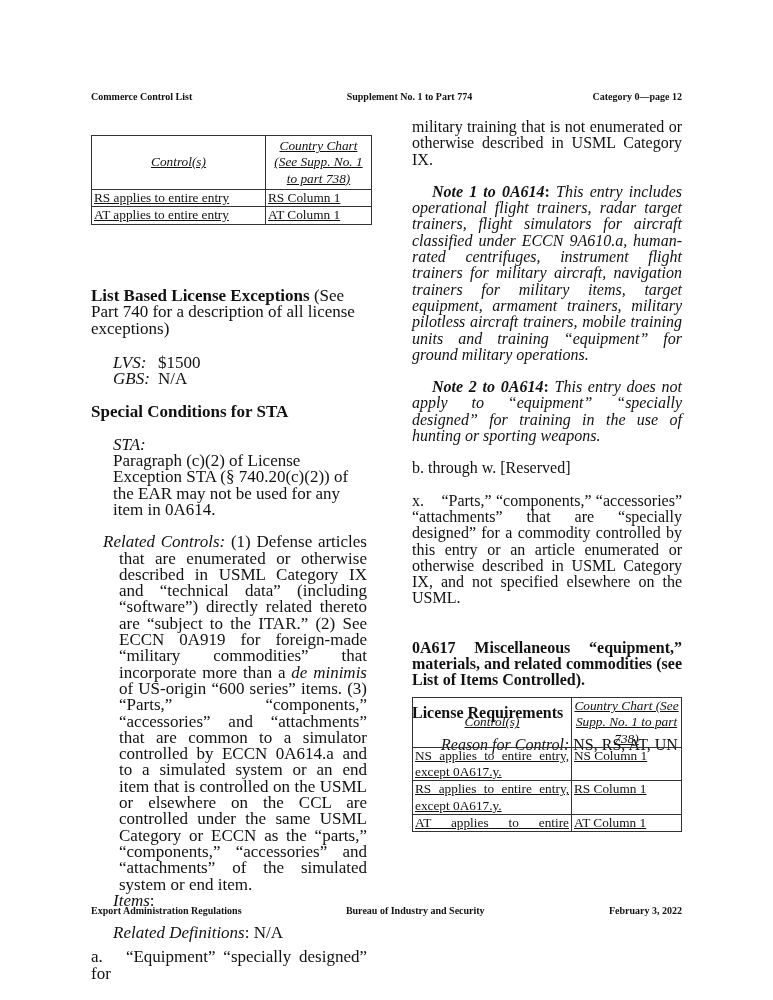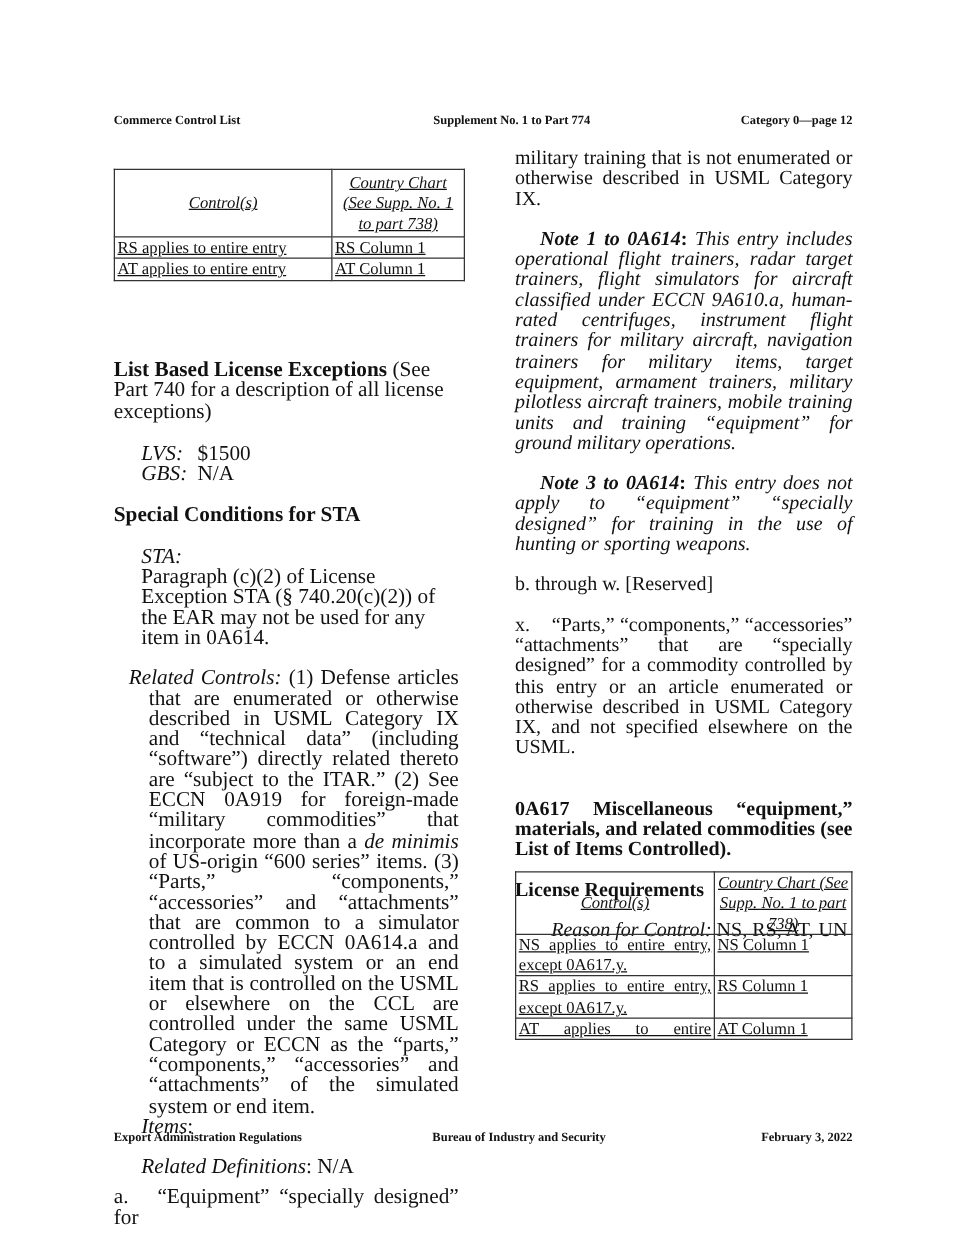--- a/index.html
+++ b/index.html
@@ -99,21 +99,21 @@
   </div>
   <div style="margin-top:8px; text-align:justify; text-align-last:justify;">a.&nbsp;&nbsp;&nbsp;“Equipment” “specially designed” for</div>
 </div>
 
 <div class="abs" style="left:412px; top:119px; width:270px; font-size:16px; line-height:16.3px;">
   <div class="j">military training that is not enumerated or otherwise described in USML Category IX.</div>
   <div class="note" style="margin-top:16px;">
     <span class="b">Note 1 to 0A614</span><span class="b" style="font-style:normal">:</span><span> This entry includes operational flight trainers, radar target trainers, flight simulators for aircraft classified under ECCN 9A610.a, human-rated centrifuges, instrument flight trainers for military aircraft, navigation trainers for military items, target equipment, armament trainers, military pilotless aircraft trainers, mobile training units and training “equipment” for ground military operations.</span>
   </div>
   <div class="note" style="margin-top:16px;">
-    <span class="b">Note 3 to 0A614</span><span class="b" style="font-style:normal">:</span><span> This entry does not apply to “equipment” “specially designed” for training in the use of hunting or sporting weapons.</span>
+    <span class="b">Note 2 to 0A614</span><span class="b" style="font-style:normal">:</span><span> This entry does not apply to “equipment” “specially designed” for training in the use of hunting or sporting weapons.</span>
   </div>
   <div style="margin-top:16px;">b. through w. [Reserved]</div>
   <div class="j" style="margin-top:16px;">x.&nbsp;&nbsp;&nbsp;&nbsp;“Parts,” “components,” “accessories” “attachments” that are “specially designed” for a commodity controlled by this entry or an article enumerated or otherwise described in USML Category IX, and not specified elsewhere on the USML.</div>
   <div class="b j" style="margin-top:33px;">0A617 Miscellaneous “equipment,” materials, and related commodities (see List of Items Controlled).</div>
   <div class="b" style="margin-top:16px;">License Requirements</div>
   <div style="margin-top:16px; padding-left:29px;">
     <span class="i">Reason for Control:</span><span> NS, RS, AT, UN</span>
   </div>
 </div>
 

